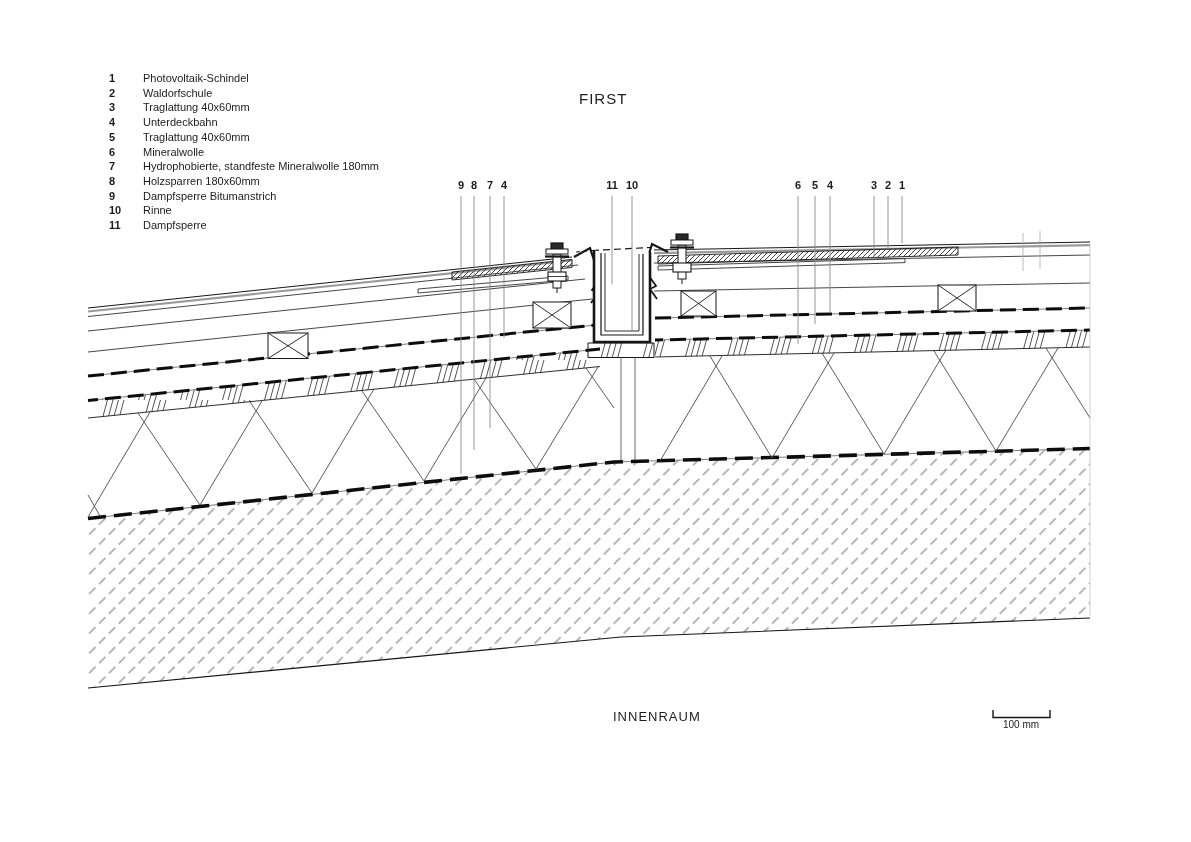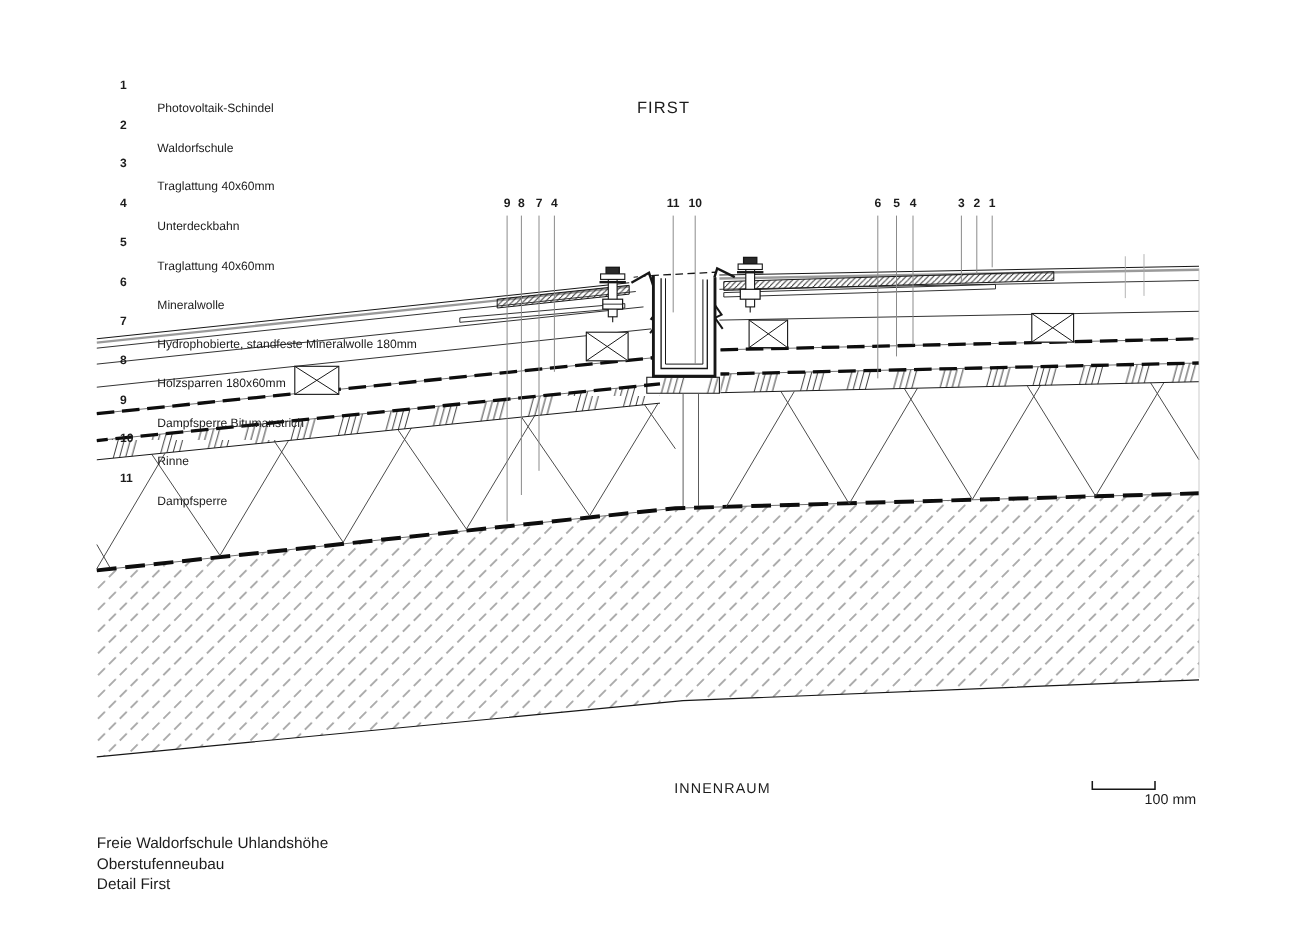--- a/index.html
+++ b/index.html
@@ -4,26 +4,26 @@
 <style>
   html,body{margin:0;padding:0;background:#ffffff;}
   .page{
     position:relative;width:1191px;height:842px;background:#ffffff;overflow:hidden;
     font-family:"Liberation Sans", sans-serif;color:#1c1c1c;
   }
   .drawing-svg{position:absolute;left:0;top:0;}
   .legend{position:absolute;left:109px;top:71px;font-size:11px;line-height:14.7px;}
   .legend-row{display:flex;}
   .legend-num{display:inline-block;width:34px;font-weight:bold;}
-  .legend-label{white-space:nowrap;margin-top:21px;}
+  .legend-label{white-space:nowrap;}
   .label-first{position:absolute;left:579px;top:90px;font-size:15px;letter-spacing:1px;text-align:center;}
   .label-innenraum{position:absolute;left:613px;top:709px;font-size:13px;letter-spacing:1px;}
   .callout{position:absolute;top:179px;transform:translateX(-50%);font-size:11px;font-weight:bold;}
   .titleblock{position:absolute;left:88px;top:757px;font-size:14px;line-height:18.5px;}
-  .scale-label{position:absolute;left:1021px;top:719px;transform:translateX(-50%);font-size:13px;margin-left:43px;}
+  .scale-label{position:absolute;left:1021px;top:719px;transform:translateX(-50%);font-size:10px;}
 </style>
 </head>
 <body>
 
 <div class="page">
 
   <svg class="drawing-svg" width="1191" height="842" viewBox="0 0 1191 842">
     <defs>
       <pattern id="timberHatch" width="14" height="14" patternUnits="userSpaceOnUse" patternTransform="rotate(45)">
         <line x1="7" y1="-2" x2="7" y2="16" stroke="#6e6e6e" stroke-width="1" stroke-dasharray="9 5"></line>
@@ -249,19 +249,14 @@
   <span class="callout" style="left:815px">5</span>
   <span class="callout" style="left:830px">4</span>
   <span class="callout" style="left:874px">3</span>
   <span class="callout" style="left:888px">2</span>
   <span class="callout" style="left:902px">1</span>
 
   <div class="label-innenraum">INNENRAUM</div>
 
   <span class="scale-label">100 mm</span>
 
-  <div class="titleblock">
-    <div>Freie Waldorfschule Uhlandshöhe</div>
-    <div>Oberstufenneubau</div>
-    <div>Detail First</div>
-  </div>
 
 </div>
 
 </body></html>

